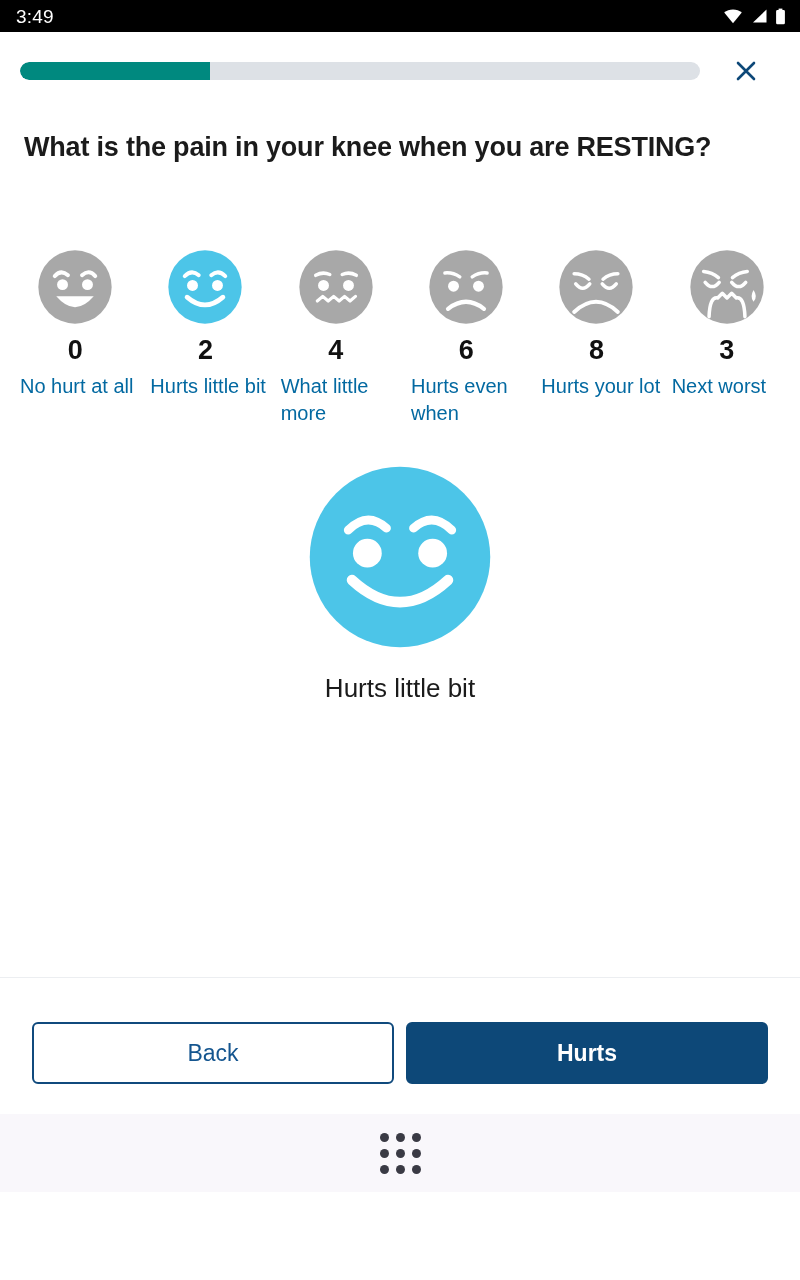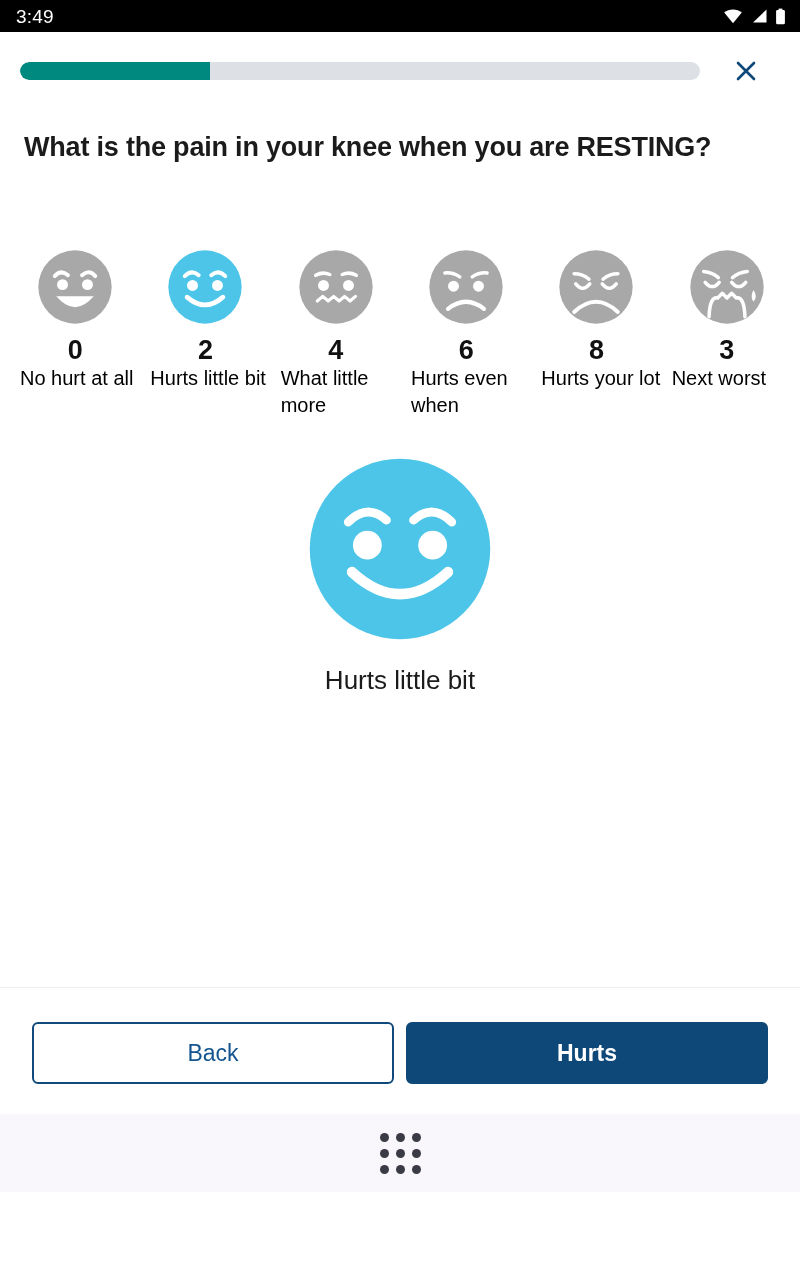--- a/index.html
+++ b/index.html
@@ -108,23 +108,23 @@
   }
   .scale-num {
     font-size: 27px;
     font-weight: bold;
     color: #111111;
     margin-top: 11px;
     line-height: 1;
   }
   .scale-label {
     font-size: 20px;
-    color: #000000;
+    color: #0369a1;
     line-height: 1.33;
-    margin-top: 1px;
+    margin-top: 9px;
     text-align: left;
     width: 100%;
     padding-left: 10px;
   }
 
   
   .big-wrap {
     margin-top: 34px;
     display: flex;
     flex-direction: column;
@@ -138,21 +138,21 @@
     color: #1b1b1b;
     line-height: 1;
   }
 
   .spacer { flex: 1 1 auto; }
 
   
   .footer {
     flex: 0 0 auto;
     border-top: 1px solid #eceef1;
-    padding: 34px 32px 30px 32px;
+    padding: 44px 32px 30px 32px;
     display: flex;
     gap: 12px;
     background: #ffffff;
   }
   .btn {
     flex: 1 1 0;
     height: 62px;
     border-radius: 6px;
     font-size: 23px;
     display: flex;

